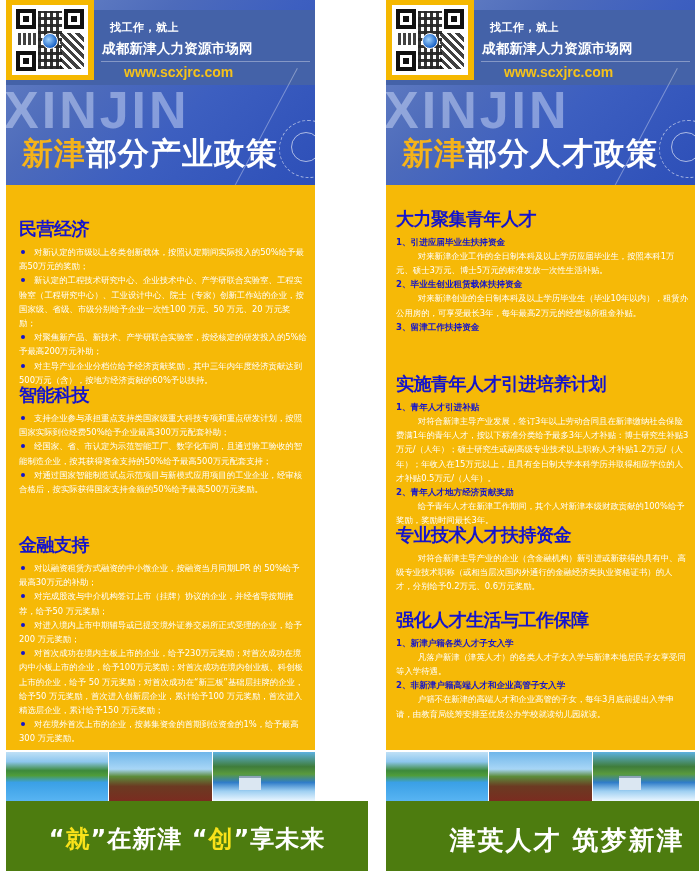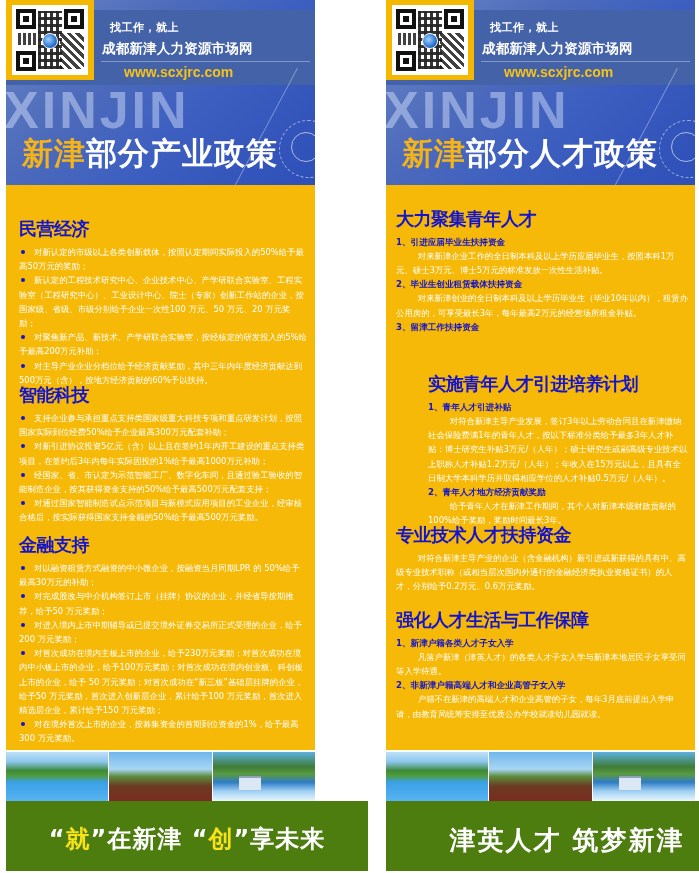--- a/index.html
+++ b/index.html
@@ -97,21 +97,20 @@
       <div class="sec-title">民营经济</div>
       <div class="bullet-item"><span class="dot"></span><span>对新认定的市级以上各类创新载体，按照认定期间实际投入的50%给予最高50万元的奖励；</span></div>
       <div class="bullet-item"><span class="dot"></span><span>新认定的工程技术研究中心、企业技术中心、产学研联合实验室、工程实验室（工程研究中心）、工业设计中心、院士（专家）创新工作站的企业，按国家级、省级、市级分别给予企业一次性100 万元、50 万元、20 万元奖励；</span></div>
       <div class="bullet-item"><span class="dot"></span><span>对聚焦新产品、新技术、产学研联合实验室，按经核定的研发投入的5%给予最高200万元补助；</span></div>
       <div class="bullet-item"><span class="dot"></span><span>对主导产业企业分档位给予经济贡献奖励，其中三年内年度经济贡献达到500万元（含），按地方经济贡献的60%予以扶持。</span></div>
     </div>
 
     <div style="position:absolute; left:13px; right:8px; top:198px;">
       <div class="sec-title">智能科技</div>
       <div class="bullet-item"><span class="dot"></span><span>支持企业参与承担重点支持类国家级重大科技专项和重点研发计划，按照国家实际到位经费50%给予企业最高300万元配套补助；</span></div>
-      <div class="bullet-item"><span class="dot"></span><span>对新引进协议投资5亿元（含）以上且在签约1年内开工建设的重点支持类项目，在签约后3年内每年实际固投的1%给予最高1000万元补助；</span></div>
       <div class="bullet-item"><span class="dot"></span><span>经国家、省、市认定为示范智能工厂、数字化车间，且通过验工验收的智能制造企业，按其获得资金支持的50%给予最高500万元配套支持；</span></div>
       <div class="bullet-item"><span class="dot"></span><span>对通过国家智能制造试点示范项目与新模式应用项目的工业企业，经审核合格后，按实际获得国家支持金额的50%给予最高500万元奖励。</span></div>
     </div>
 
     <div style="position:absolute; left:13px; right:8px; top:348px;">
       <div class="sec-title">金融支持</div>
       <div class="bullet-item"><span class="dot"></span><span>对以融资租赁方式融资的中小微企业，按融资当月同期LPR 的 50%给予最高30万元的补助；</span></div>
       <div class="bullet-item"><span class="dot"></span><span>对完成股改与中介机构签订上市（挂牌）协议的企业，并经省导按期推荐，给予50 万元奖励；</span></div>
       <div class="bullet-item"><span class="dot"></span><span>对进入境内上市中期辅导或已提交境外证券交易所正式受理的企业，给予200 万元奖励；</span></div>
       <div class="bullet-item"><span class="dot"></span><span>对首次成功在境内主板上市的企业，给予230万元奖励；对首次成功在境内中小板上市的企业，给予100万元奖励；对首次成功在境内创业板、科创板上市的企业，给予 50 万元奖励；对首次成功在“新三板”基础层挂牌的企业，给予50 万元奖励，首次进入创新层企业，累计给予100 万元奖励，首次进入精选层企业，累计给予150 万元奖励；</span></div>
@@ -163,21 +162,21 @@
 
     <div style="position:absolute; left:10px; right:6px; top:22px;">
       <div class="sec-title">大力聚集青年人才</div>
       <div class="sub-head">1、引进应届毕业生扶持资金</div>
       <div class="para">对来新津企业工作的全日制本科及以上学历应届毕业生，按照本科1万元、硕士3万元、博士5万元的标准发放一次性生活补贴。</div>
       <div class="sub-head">2、毕业生创业租赁载体扶持资金</div>
       <div class="para">对来新津创业的全日制本科及以上学历毕业生（毕业10年以内），租赁办公用房的，可享受最长3年，每年最高2万元的经营场所租金补贴。</div>
       <div class="sub-head">3、留津工作扶持资金</div>
     </div>
 
-    <div style="position:absolute; left:10px; right:6px; top:187px;margin-left:32px;">
+    <div style="position:absolute; left:10px; right:6px; top:187px;">
       <div class="sec-title">实施青年人才引进培养计划</div>
       <div class="sub-head">1、青年人才引进补贴</div>
       <div class="para">对符合新津主导产业发展，签订3年以上劳动合同且在新津缴纳社会保险费满1年的青年人才，按以下标准分类给予最多3年人才补贴：博士研究生补贴3万元/（人年）；硕士研究生或副高级专业技术以上职称人才补贴1.2万元/（人年）；年收入在15万元以上，且具有全日制大学本科学历并取得相应学位的人才补贴0.5万元/（人年）。</div>
       <div class="sub-head">2、青年人才地方经济贡献奖励</div>
       <div class="para">给予青年人才在新津工作期间，其个人对新津本级财政贡献的100%给予奖励，奖励时间最长3年。</div>
     </div>
 
     <div style="position:absolute; left:10px; right:6px; top:338px;">
       <div class="sec-title">专业技术人才扶持资金</div>
       <div class="para">对符合新津主导产业的企业（含金融机构）新引进或新获得的具有中、高级专业技术职称（或相当层次国内外通行的金融经济类执业资格证书）的人才，分别给予0.2万元、0.6万元奖励。</div>

